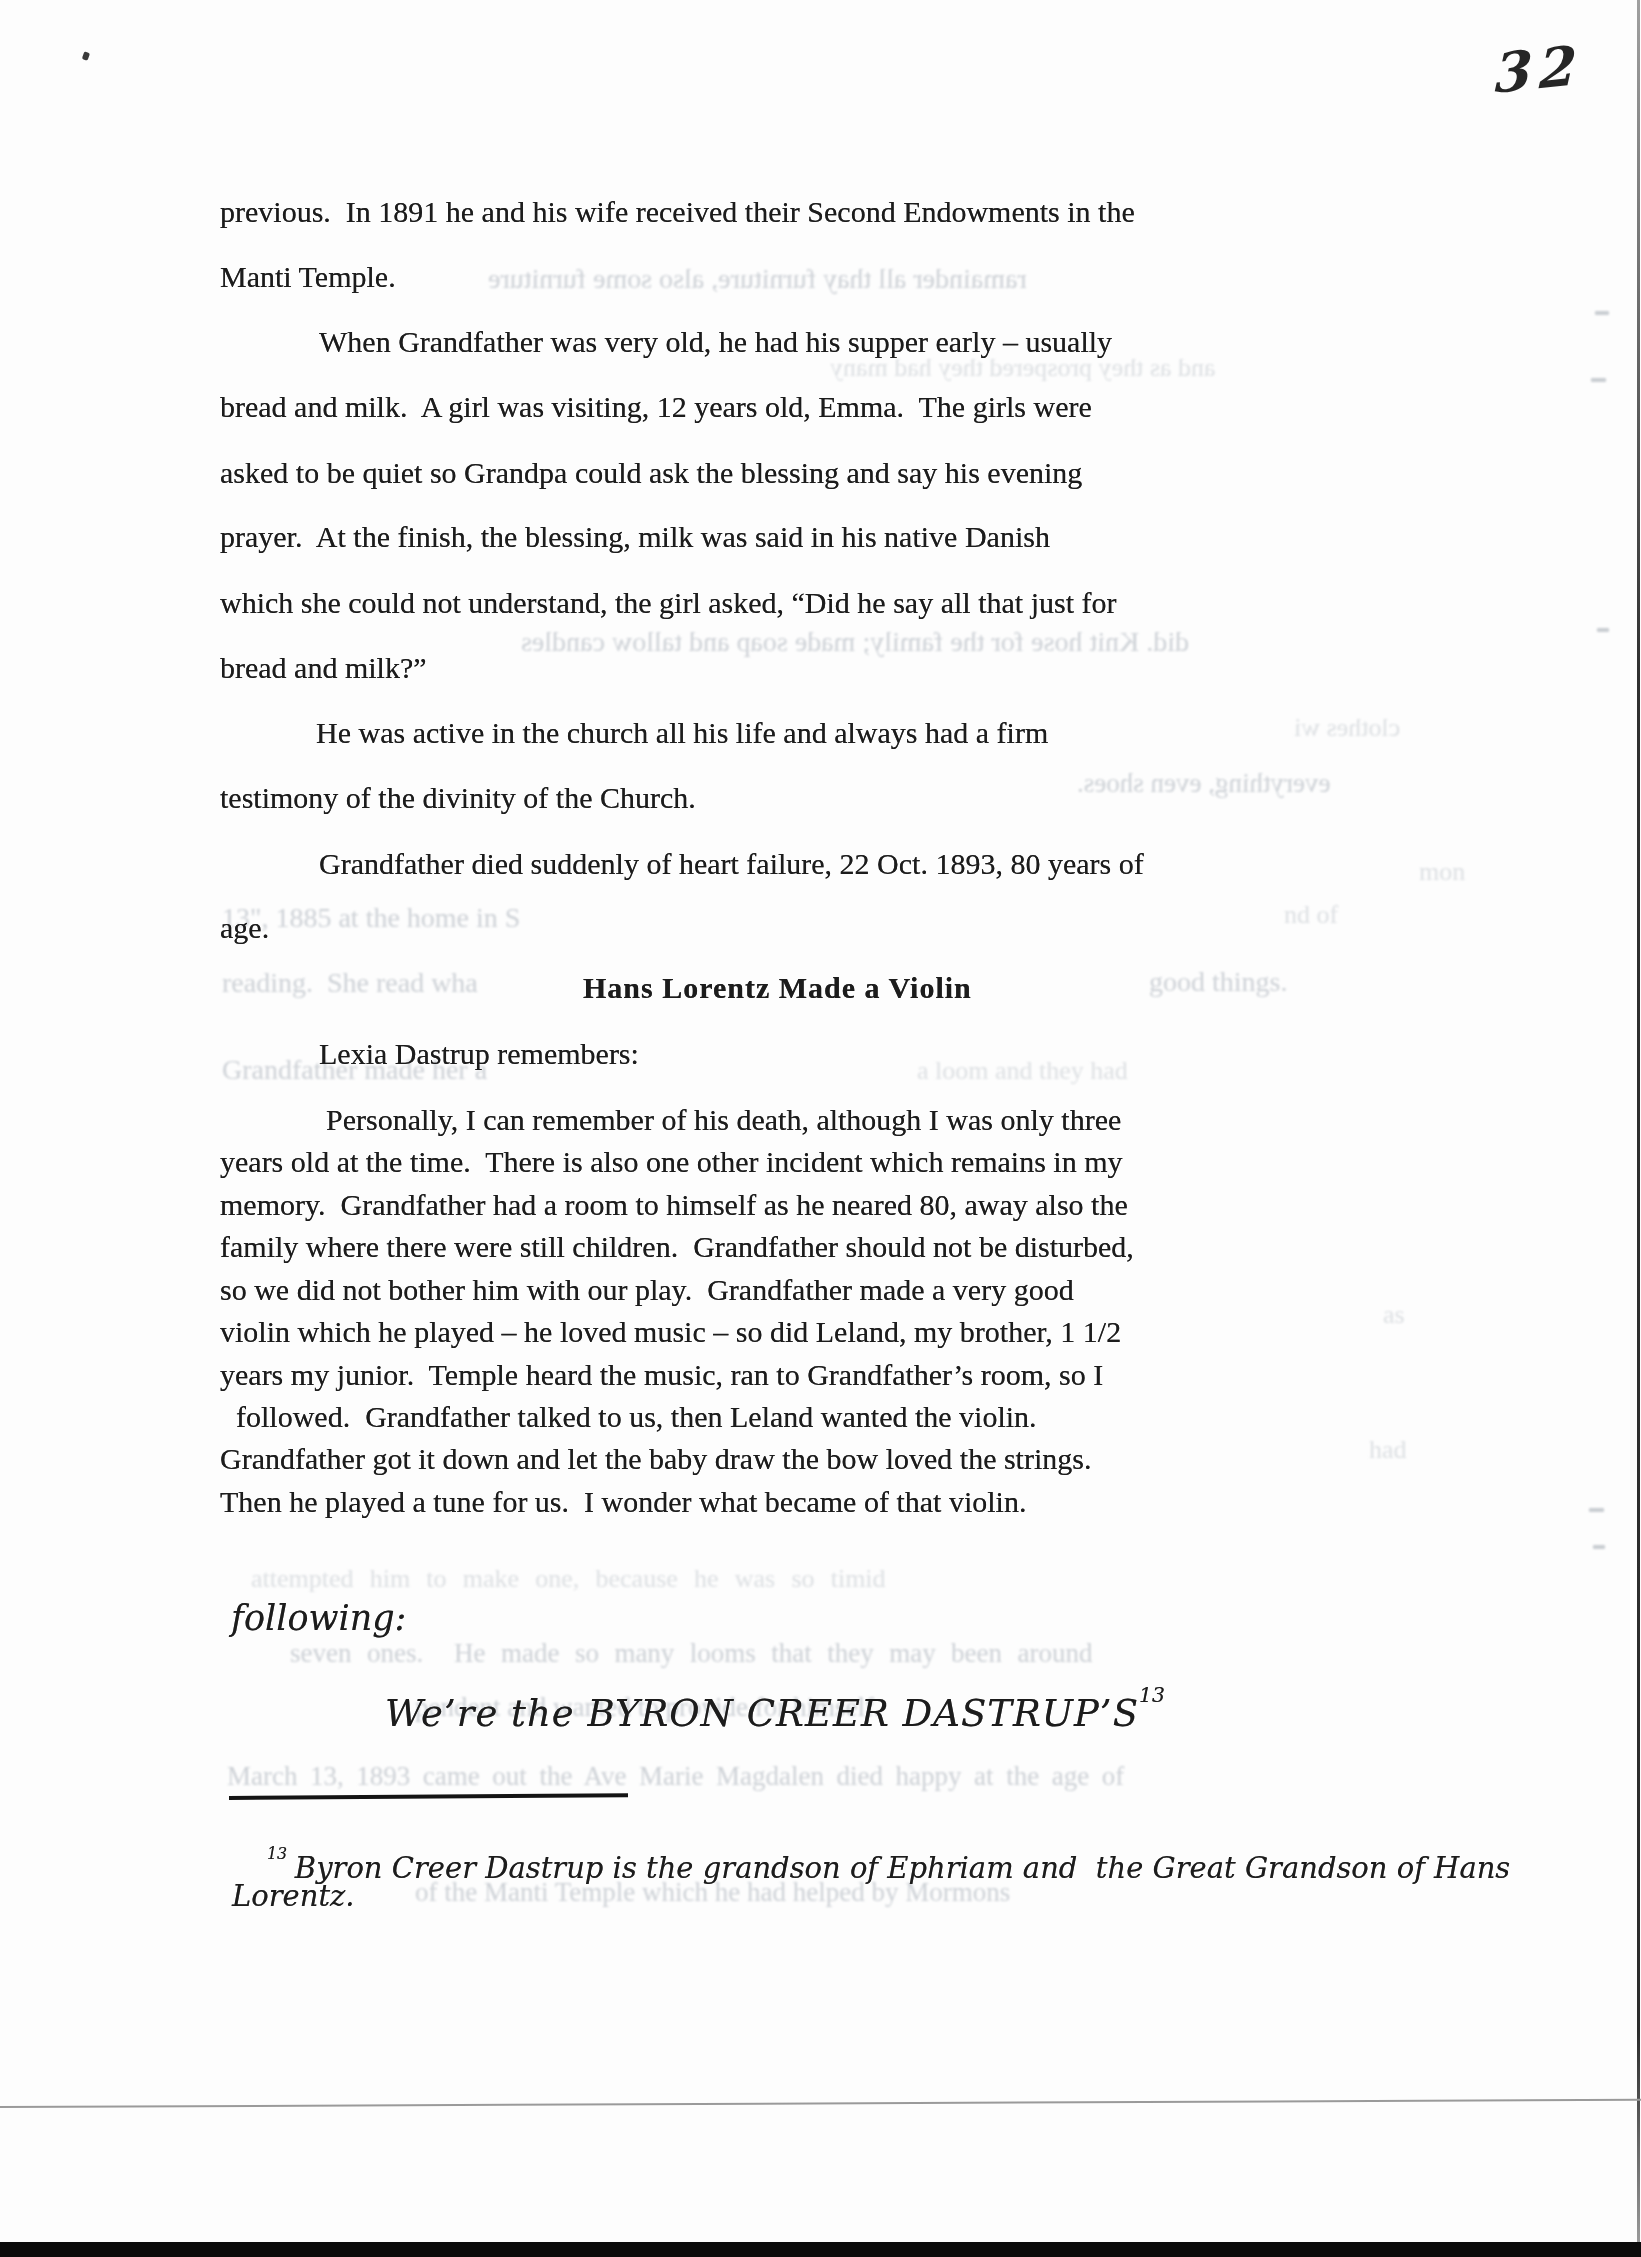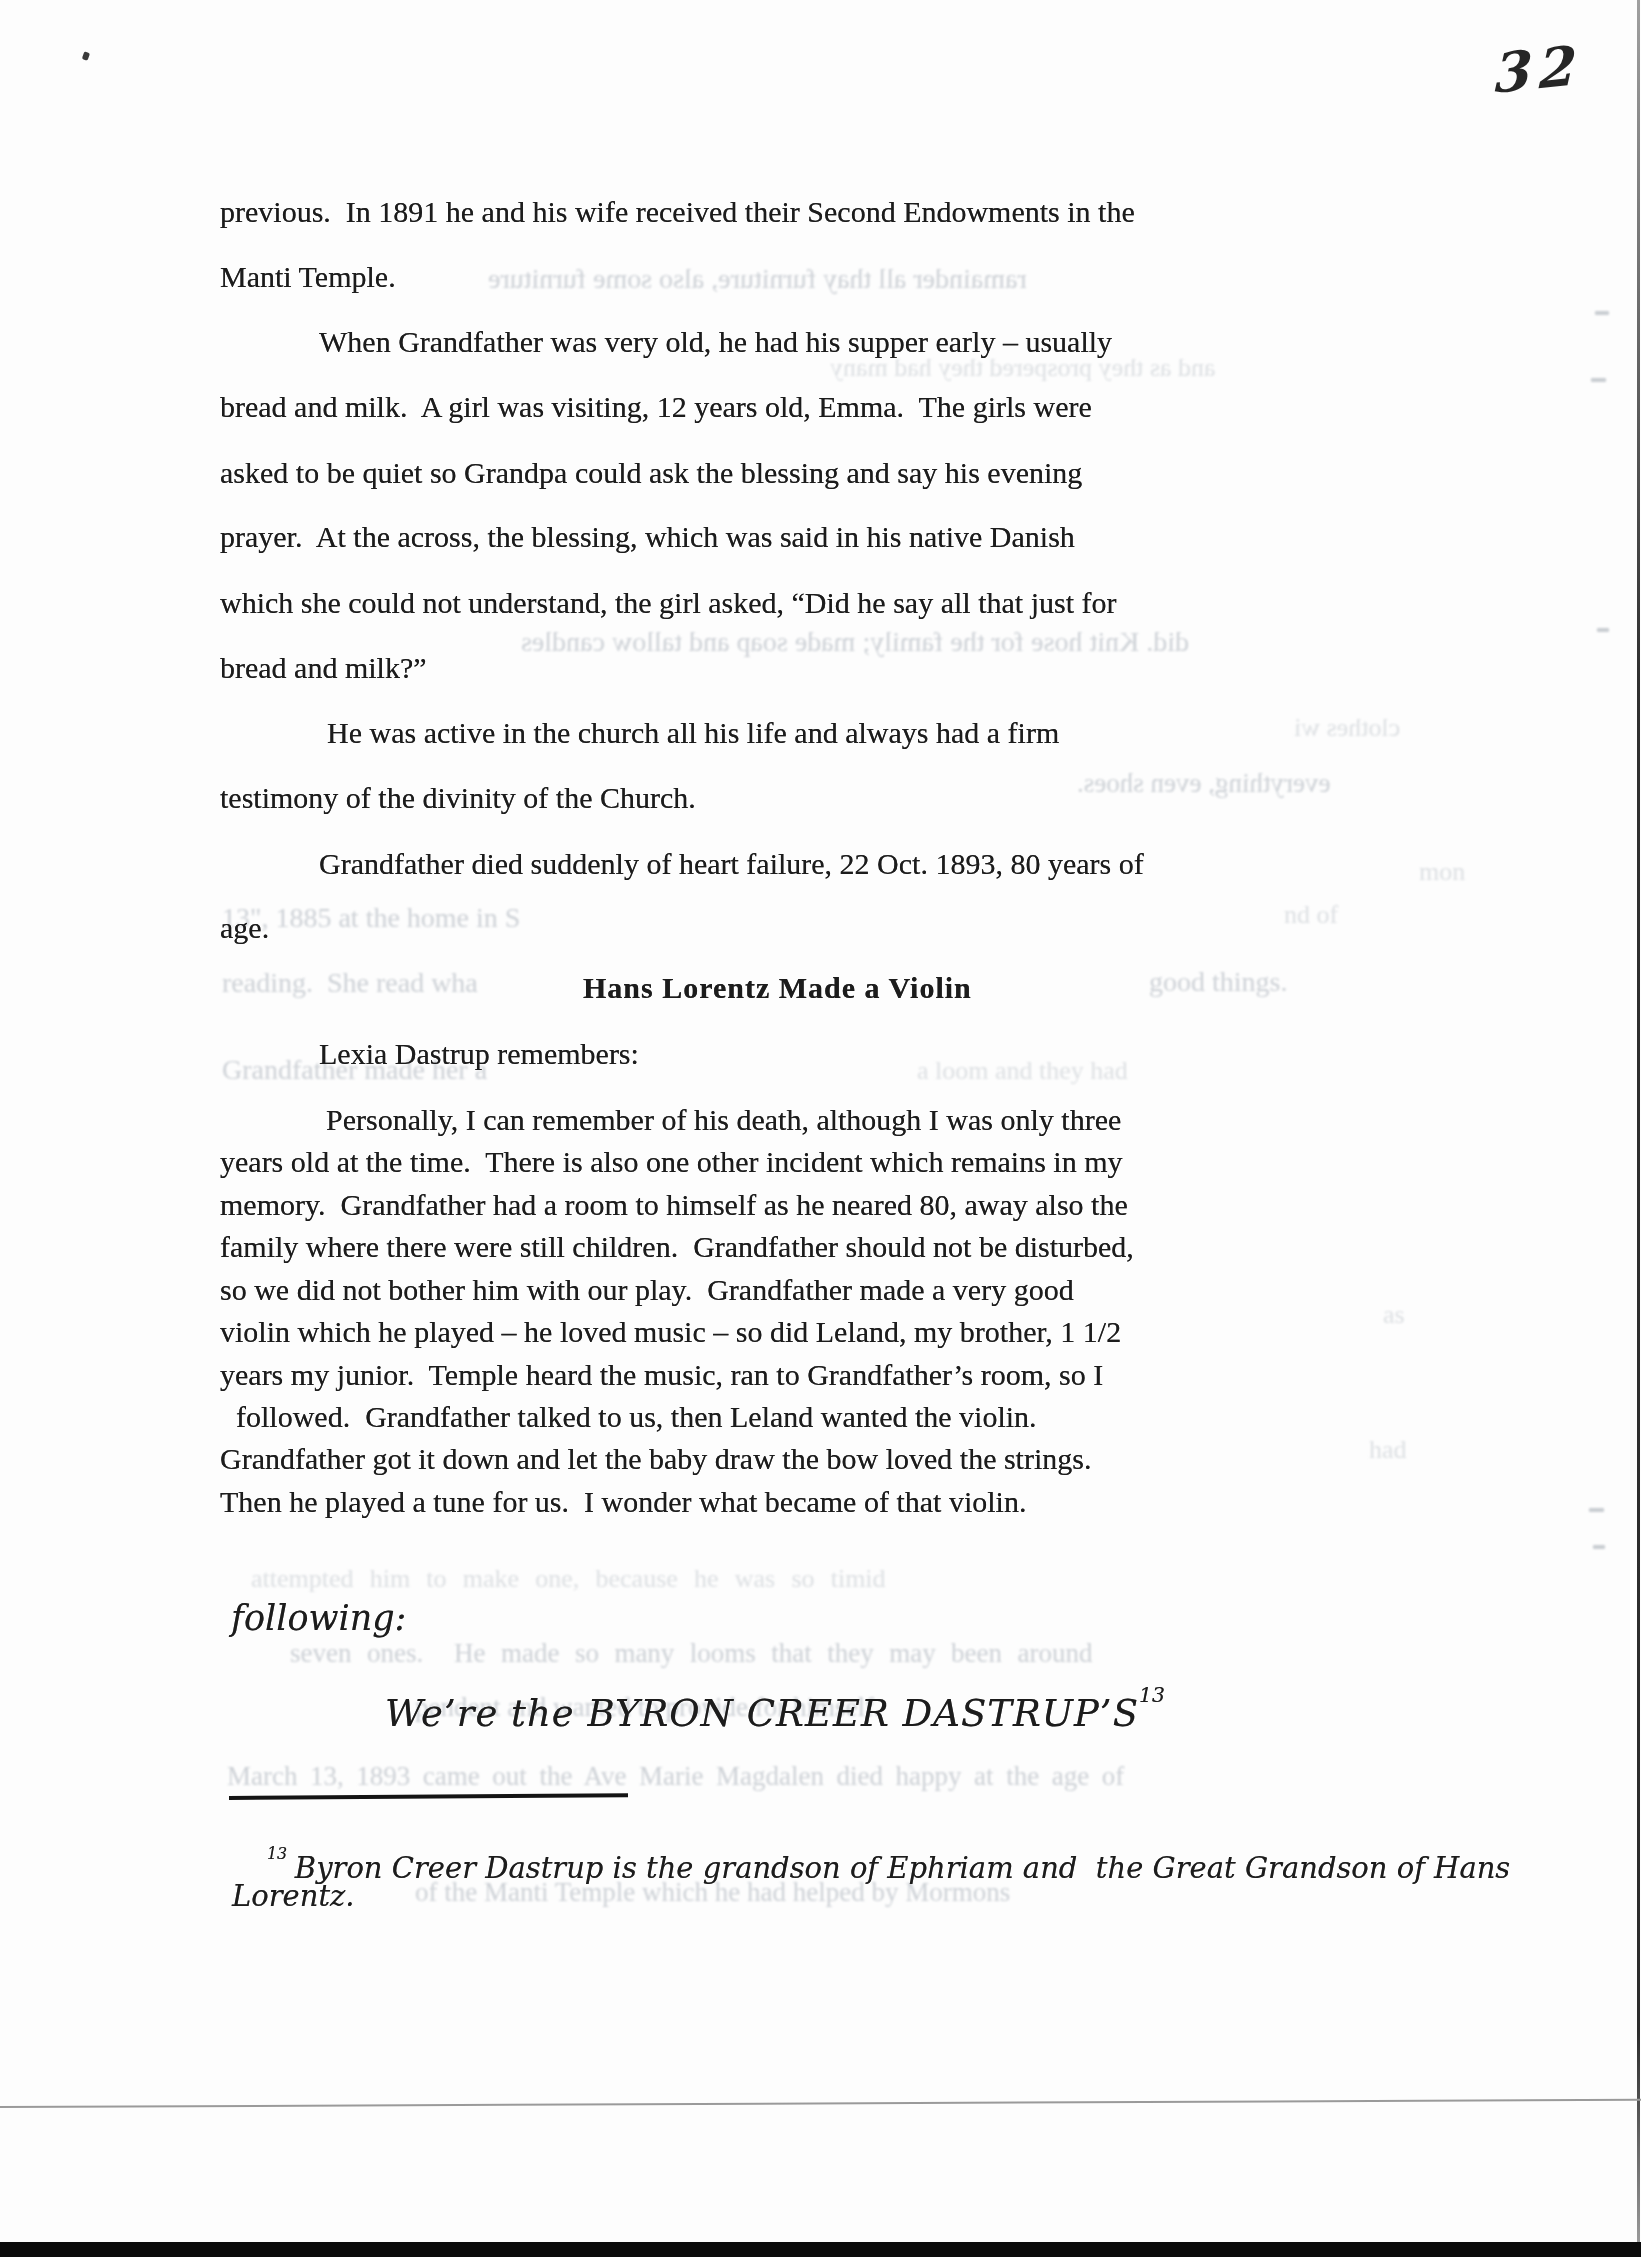--- a/index.html
+++ b/index.html
@@ -78,25 +78,25 @@
   <div class="ghost" style="top:1692px;left:415px;font-size:27px;">pendent and wanted to provide for himself.</div>
   <div class="ghost" style="top:1761px;left:227px;font-size:27px;word-spacing:5.8px;">March 13, 1893 came out the Ave Marie Magdalen died happy at the age of</div>
   <div class="ghost" style="top:1877px;left:415px;font-size:27px;">of the Manti Temple which he had helped by Mormons</div>
 
   <div class="l" style="top:195px;left:220px;">previous.  In 1891 he and his wife received their Second Endowments in the</div>
   <div class="l" style="top:260px;left:220px;">Manti Temple.</div>
 
   <div class="l" style="top:325px;left:319px;">When Grandfather was very old, he had his supper early – usually</div>
   <div class="l" style="top:390px;left:220px;">bread and milk.  A girl was visiting, 12 years old, Emma.  The girls were</div>
   <div class="l" style="top:456px;left:220px;">asked to be quiet so Grandpa could ask the blessing and say his evening</div>
-  <div class="l" style="top:520px;left:220px;">prayer.  At the across, the blessing, which was said in his native Danish</div>
+  <div class="l" style="top:520px;left:220px;">prayer.  At the finish, the blessing, milk was said in his native Danish</div>
   <div class="l" style="top:586px;left:220px;">which she could not understand, the girl asked, “Did he say all that just for</div>
   <div class="l" style="top:651px;left:220px;">bread and milk?”</div>
 
-  <div class="l" style="top:716px;left:327px;">He was active in the church all his life and always had a firm</div>
+  <div class="l" style="top:716px;left:316px;">He was active in the church all his life and always had a firm</div>
   <div class="l" style="top:781px;left:220px;">testimony of the divinity of the Church.</div>
 
   <div class="l" style="top:847px;left:319px;">Grandfather died suddenly of heart failure, 22 Oct. 1893, 80 years of</div>
   <div class="l" style="top:911px;left:220px;">age.</div>
 
   <div class="l bold" style="top:971px;left:583px;">Hans Lorentz Made a Violin</div>
 
   <div class="l" style="top:1037px;left:319px;">Lexia Dastrup remembers:</div>
 
   <div class="l" style="top:1103px;left:326px;">Personally, I can remember of his death, although I was only three</div>

